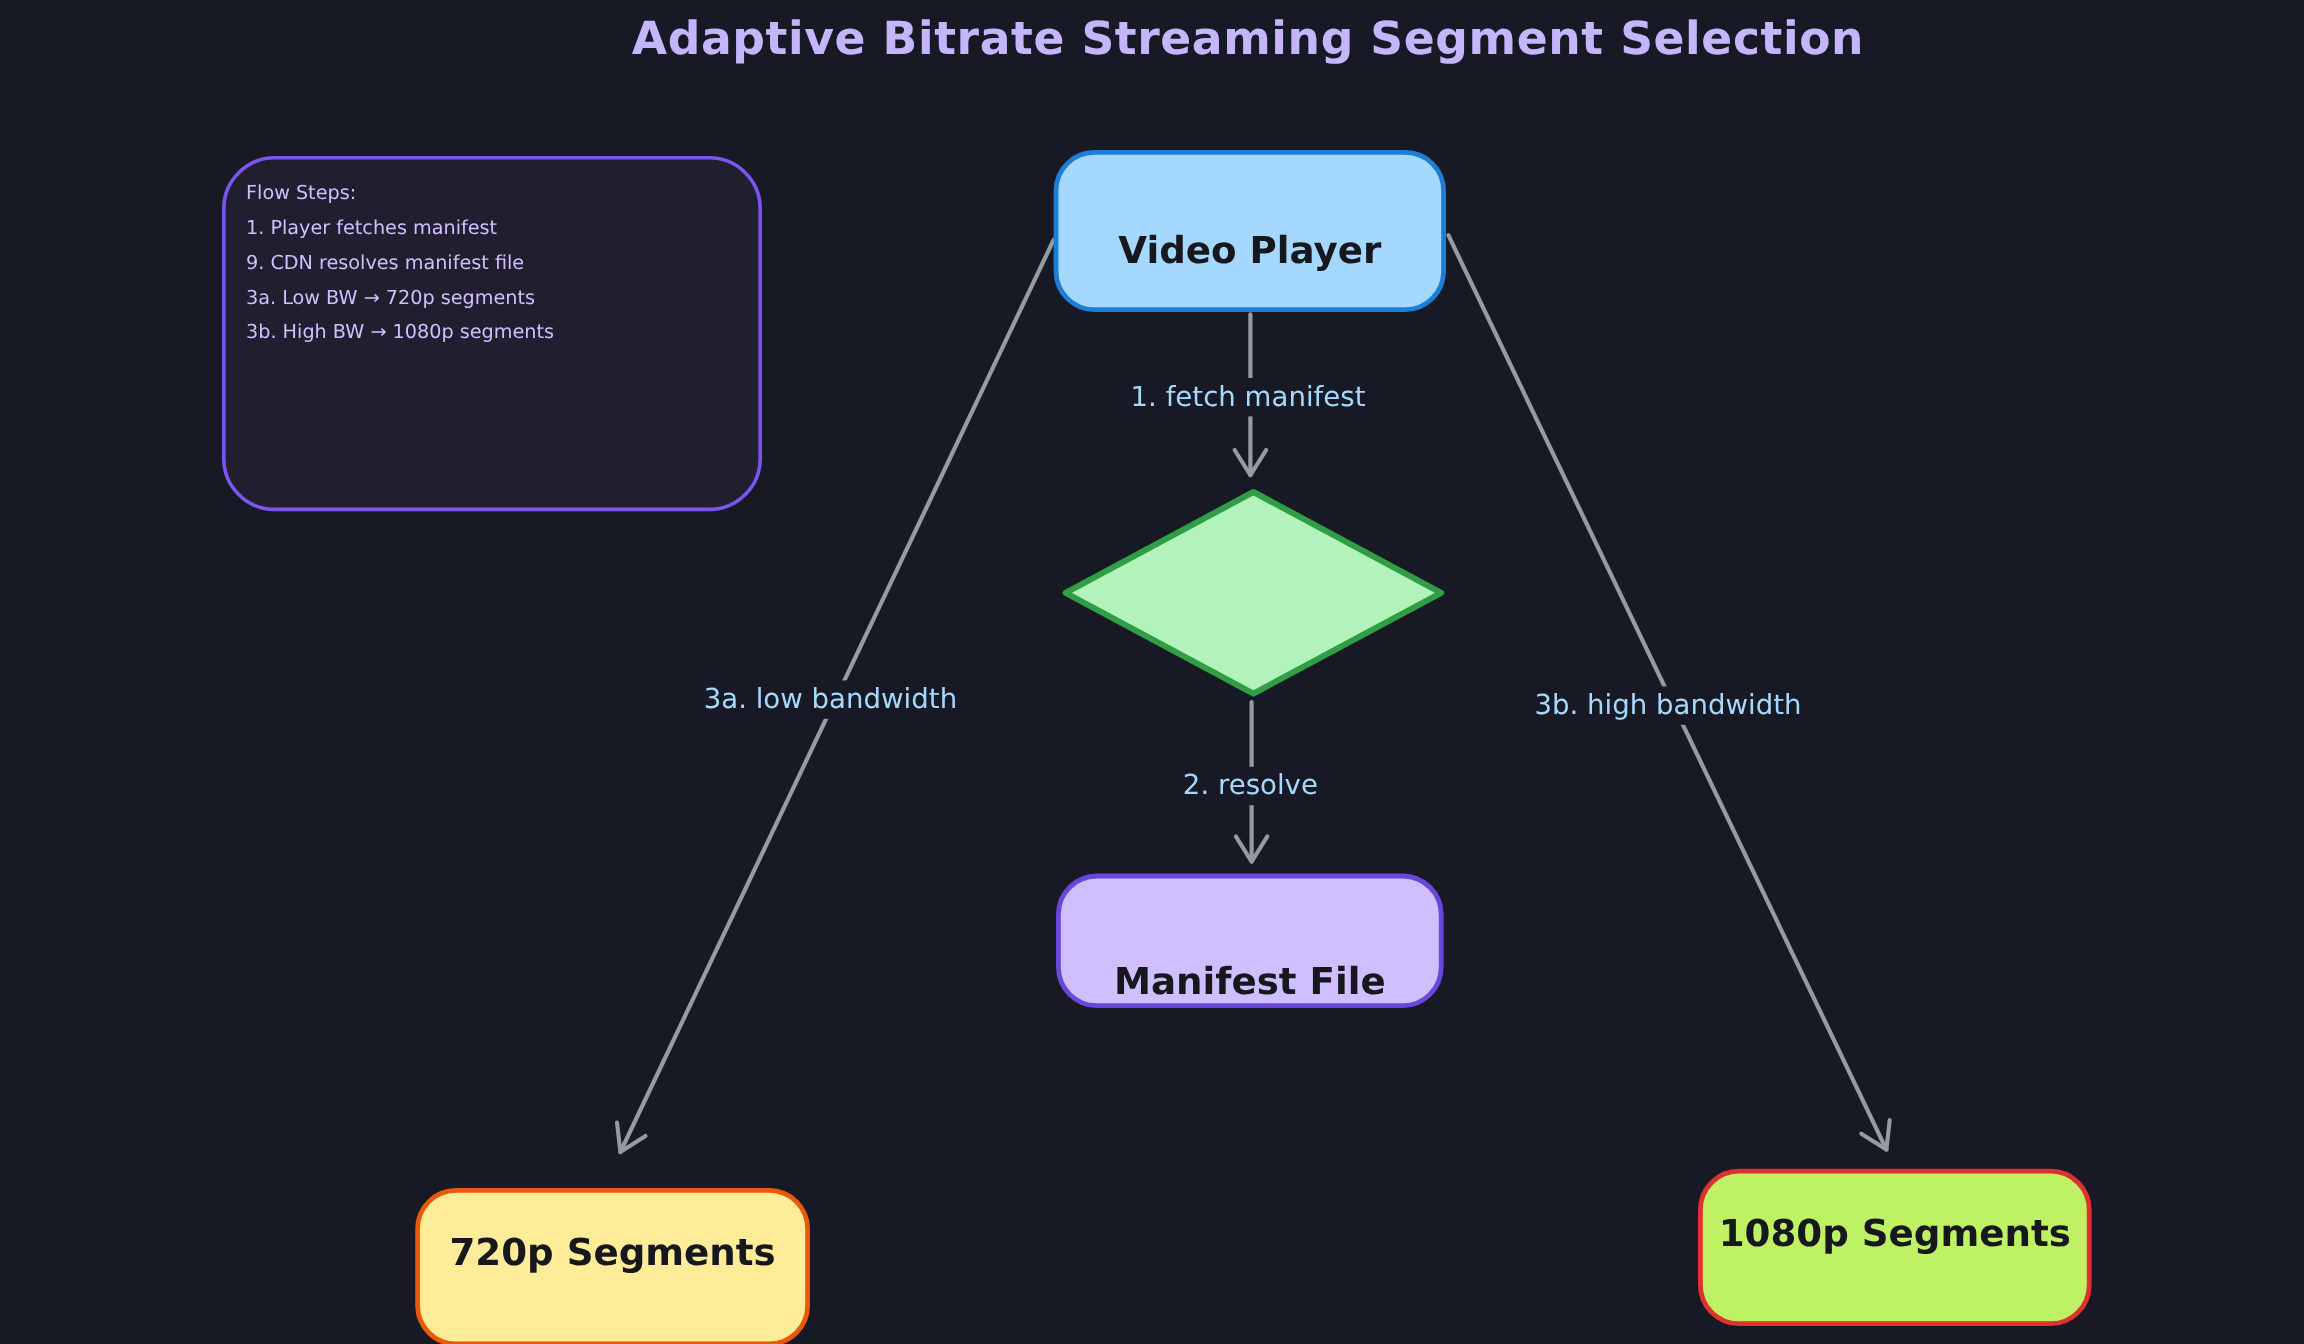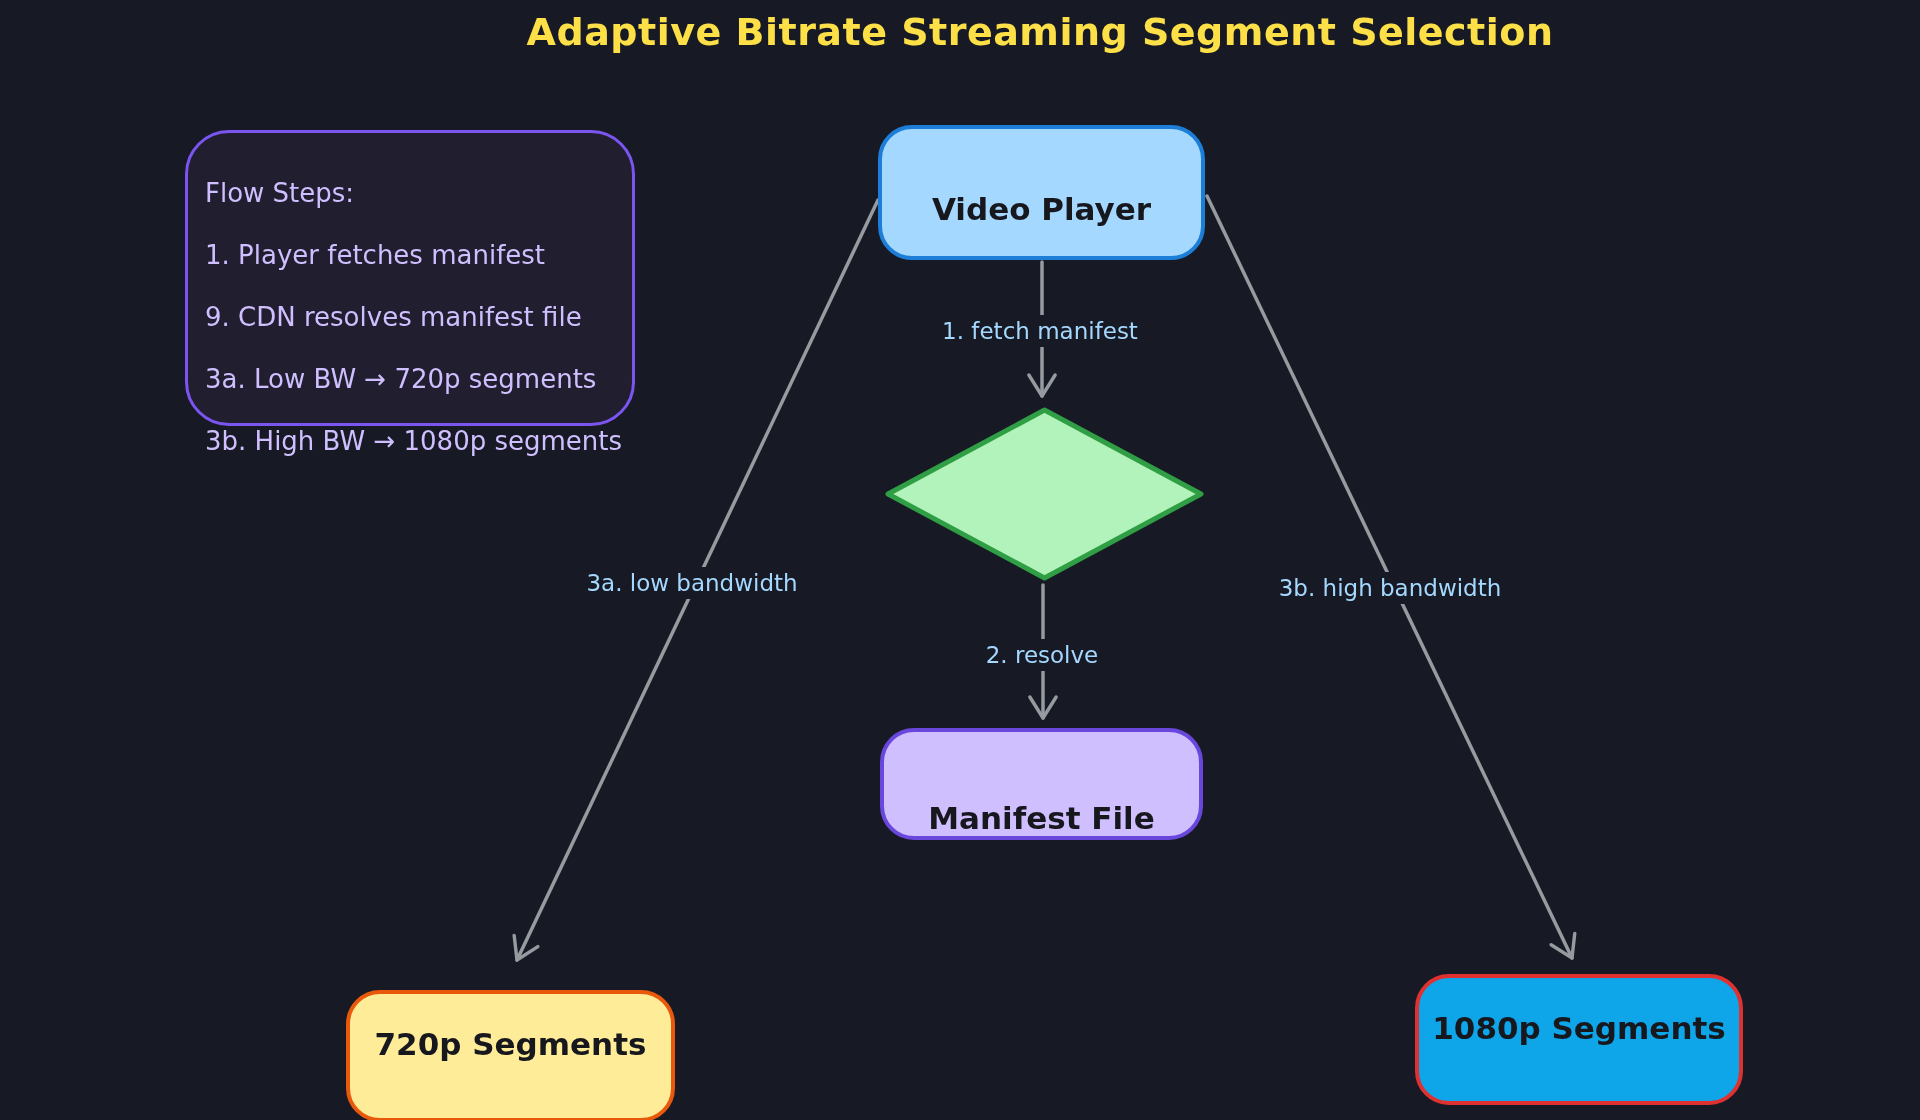--- a/index.html
+++ b/index.html
@@ -17,40 +17,39 @@
   }
   .diagram-title {
     position: absolute;
     left: 1040px;
     top: 10px;
     transform: translateX(-50%);
     white-space: nowrap;
     font-size: 38px;
     font-weight: bold;
     letter-spacing: 0.5px;
-    color: #fde047;
+    color: #c4b5fd;
   }
   .note-box {
     position: absolute;
     left: 185px;
     top: 130px;
     width: 450px;
     height: 296px;
     box-sizing: border-box;
     background: #211e30;
     border: 3.5px solid #7b55f0;
     border-radius: 44px;
     padding: 13px 10px 10px 17px;
   }
   .note-line {
-    font-size: 26px;
+    font-size: 16px;
     line-height: 29px;
     color: #d0bfff;
     white-space: nowrap;
-    margin-top: 33px;
   }
   .edges-layer {
     position: absolute;
     left: 0;
     top: 0;
     width: 1920px;
     height: 1120px;
   }
   .node {
     position: absolute;
@@ -140,21 +139,21 @@
   </svg>
 
   <div class="node node-manifest-file" style="background: rgb(208, 191, 255); border-color: rgb(105, 70, 220);">
     <span>Manifest File</span>
   </div>
 
   <div class="node node-720p" style="background: rgb(255, 236, 153); border-color: rgb(232, 89, 12); margin-top: 16px;">
     <span>720p Segments</span>
   </div>
 
-  <div class="node node-1080p" style="background: #0ea5e9; border-color: rgb(224, 49, 49);">
+  <div class="node node-1080p" style="background: #bef264; border-color: rgb(224, 49, 49);">
     <span>1080p Segments</span>
   </div>
 
   <div class="edge-label edge-label-fetch">1. fetch manifest</div>
   <div class="edge-label edge-label-resolve">2. resolve</div>
   <div class="edge-label edge-label-low-bw">3a. low bandwidth</div>
   <div class="edge-label edge-label-high-bw">3b. high bandwidth</div>
 
 </div>
 

